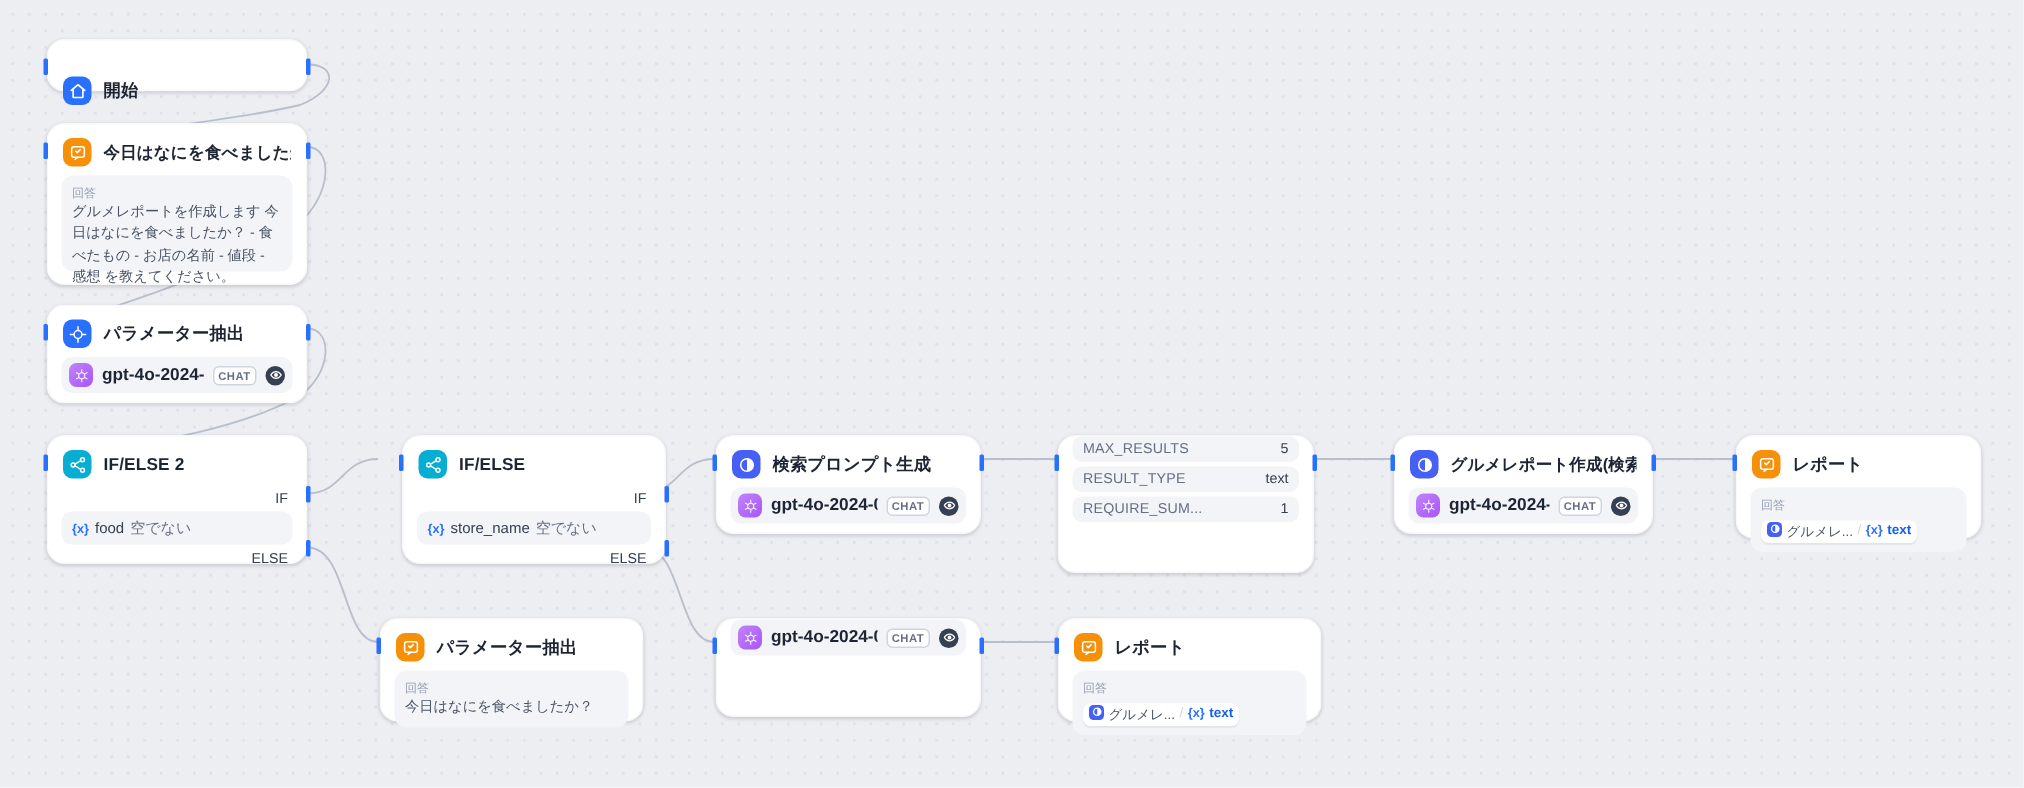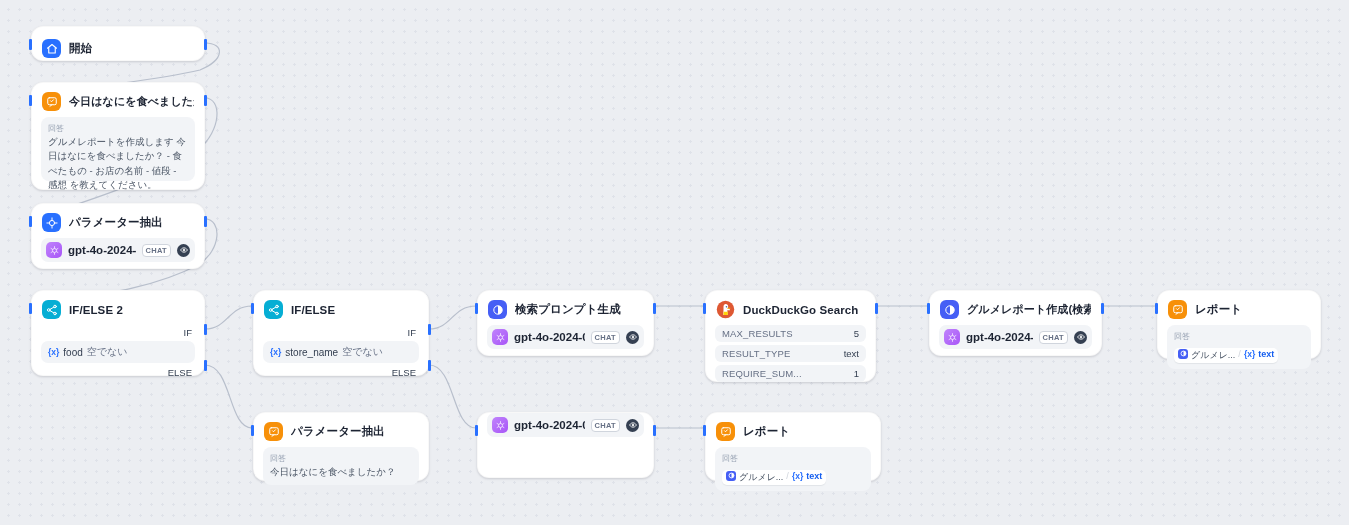--- a/index.html
+++ b/index.html
@@ -162,21 +162,21 @@
 
       <path d="M876,306 C902,306 906,306 928,306"></path>
 
       <path d="M1102,306 C1128,306 1132,306 1156,306"></path>
     </g>
   </svg>
 
   <div class="node" style="left:31px; top:26px; width:174px; height:35px;">
     <div class="port left" style="top:12px;"></div>
     <div class="port right" style="top:12px;"></div>
-    <div class="node-head" style="padding-top:12px;text-align:right;">
+    <div class="node-head" style="padding-top:24px;text-align:right;">
       <span class="nicon ic-start">
         <svg width="12" height="12" viewBox="0 0 24 24" fill="none" stroke="#fff" stroke-width="2.2" stroke-linecap="round" stroke-linejoin="round">
           <path d="M3 10.5 12 3l9 7.5"></path>
             <path d="M5.5 9.5V20h13V9.5"></path>
         </svg>
       </span>
       <span class="node-title">開始</span>
     </div>
   </div>
 
@@ -252,21 +252,21 @@
       <div class="cond-label">IF</div>
       <div class="cond-box">
         <span class="var-brace">{x}</span>
         <span class="cond-var">food</span>
         <span class="cond-op">空でない</span>
       </div>
       <div class="cond-label" style="padding-top:4px; padding-bottom:0;">ELSE</div>
     </div>
   </div>
 
-  <div class="node" style="left:253px; top:290px; width:176px; height:86px;">
+  <div class="node" style="left:268px; top:290px; width:176px; height:86px;">
     <div class="port left" style="top:12px;"></div>
     <div class="port right" style="top:33px;"></div>
     <div class="port right" style="top:69px;"></div>
     <div class="node-head">
       <span class="nicon ic-if">
         <svg width="12" height="12" viewBox="0 0 24 24" fill="none" stroke="#fff" stroke-width="2" stroke-linecap="round" stroke-linejoin="round">
           <circle cx="18" cy="5" r="2.6"></circle>
             <circle cx="18" cy="19" r="2.6"></circle>
             <circle cx="5.5" cy="12" r="2.6"></circle>
           <path d="M8 10.7 15.6 6.3M8 13.3 15.6 17.7"></path>
@@ -356,33 +356,20 @@
             <circle cx="12" cy="12" r="2.6" fill="#fff"></circle>
           </svg>
         </span>
       </div>
     </div>
   </div>
 
   <div class="node" style="left:705px; top:290px; width:171px; height:92px;">
     <div class="port left" style="top:12px;"></div>
     <div class="port right" style="top:12px;"></div>
-    <div class="node-head">
-      <span class="nicon ic-tool">
-        <svg width="19" height="19" viewBox="0 0 24 24">
-          <circle cx="12" cy="12" r="11" fill="#de5833"></circle>
-          <path d="M12.1 5.2c2.1 0 3.3 1.4 3.3 3.1 0 1-.5 1.7-.9 2.4.9.2 2.4.6 3 1.2.5.5.2 1.2-.3 1.1-1.1-.2-2.1-.3-3 0 .3 1.7.6 3.7.7 5.7-1 .3-2 .4-3 .4-1.2 0-2.1-.2-2.8-.5.2-2.6.4-5.5.4-7.6 0-2.2-.3-4.1.8-5.1.5-.5 1.2-.7 1.8-.7z" fill="#fff"></path>
-          <circle cx="13.2" cy="8.4" r=".95" fill="#2d4f8e"></circle>
-          <circle cx="13.45" cy="8.15" r=".3" fill="#fff"></circle>
-          <path d="M14.6 10.1c.9-.4 2.4-.5 3.3-.2.5.2.3.8-.1.8-.9-.1-2.2 0-3 .3-.4.1-.6-.7-.2-.9z" fill="#fed30a"></path>
-          <path d="M9.8 14.6c1.4.5 3.4.5 4.9 0 .2 1.3.3 2.8.4 4.1-1 .3-2 .4-3 .4-1.2 0-2.1-.2-2.8-.5.1-1.3.3-2.7.5-4z" fill="#fed30a"></path>
-        </svg>
-      </span>
-      <span class="node-title">DuckDuckGo Search</span>
-    </div>
     <div class="node-body">
       <div>
         <div class="param-row">
           <span class="param-key">MAX_RESULTS</span>
           <span class="param-val">5</span>
         </div>
         <div class="param-row">
           <span class="param-key">RESULT_TYPE</span>
           <span class="param-val">text</span>
         </div>

